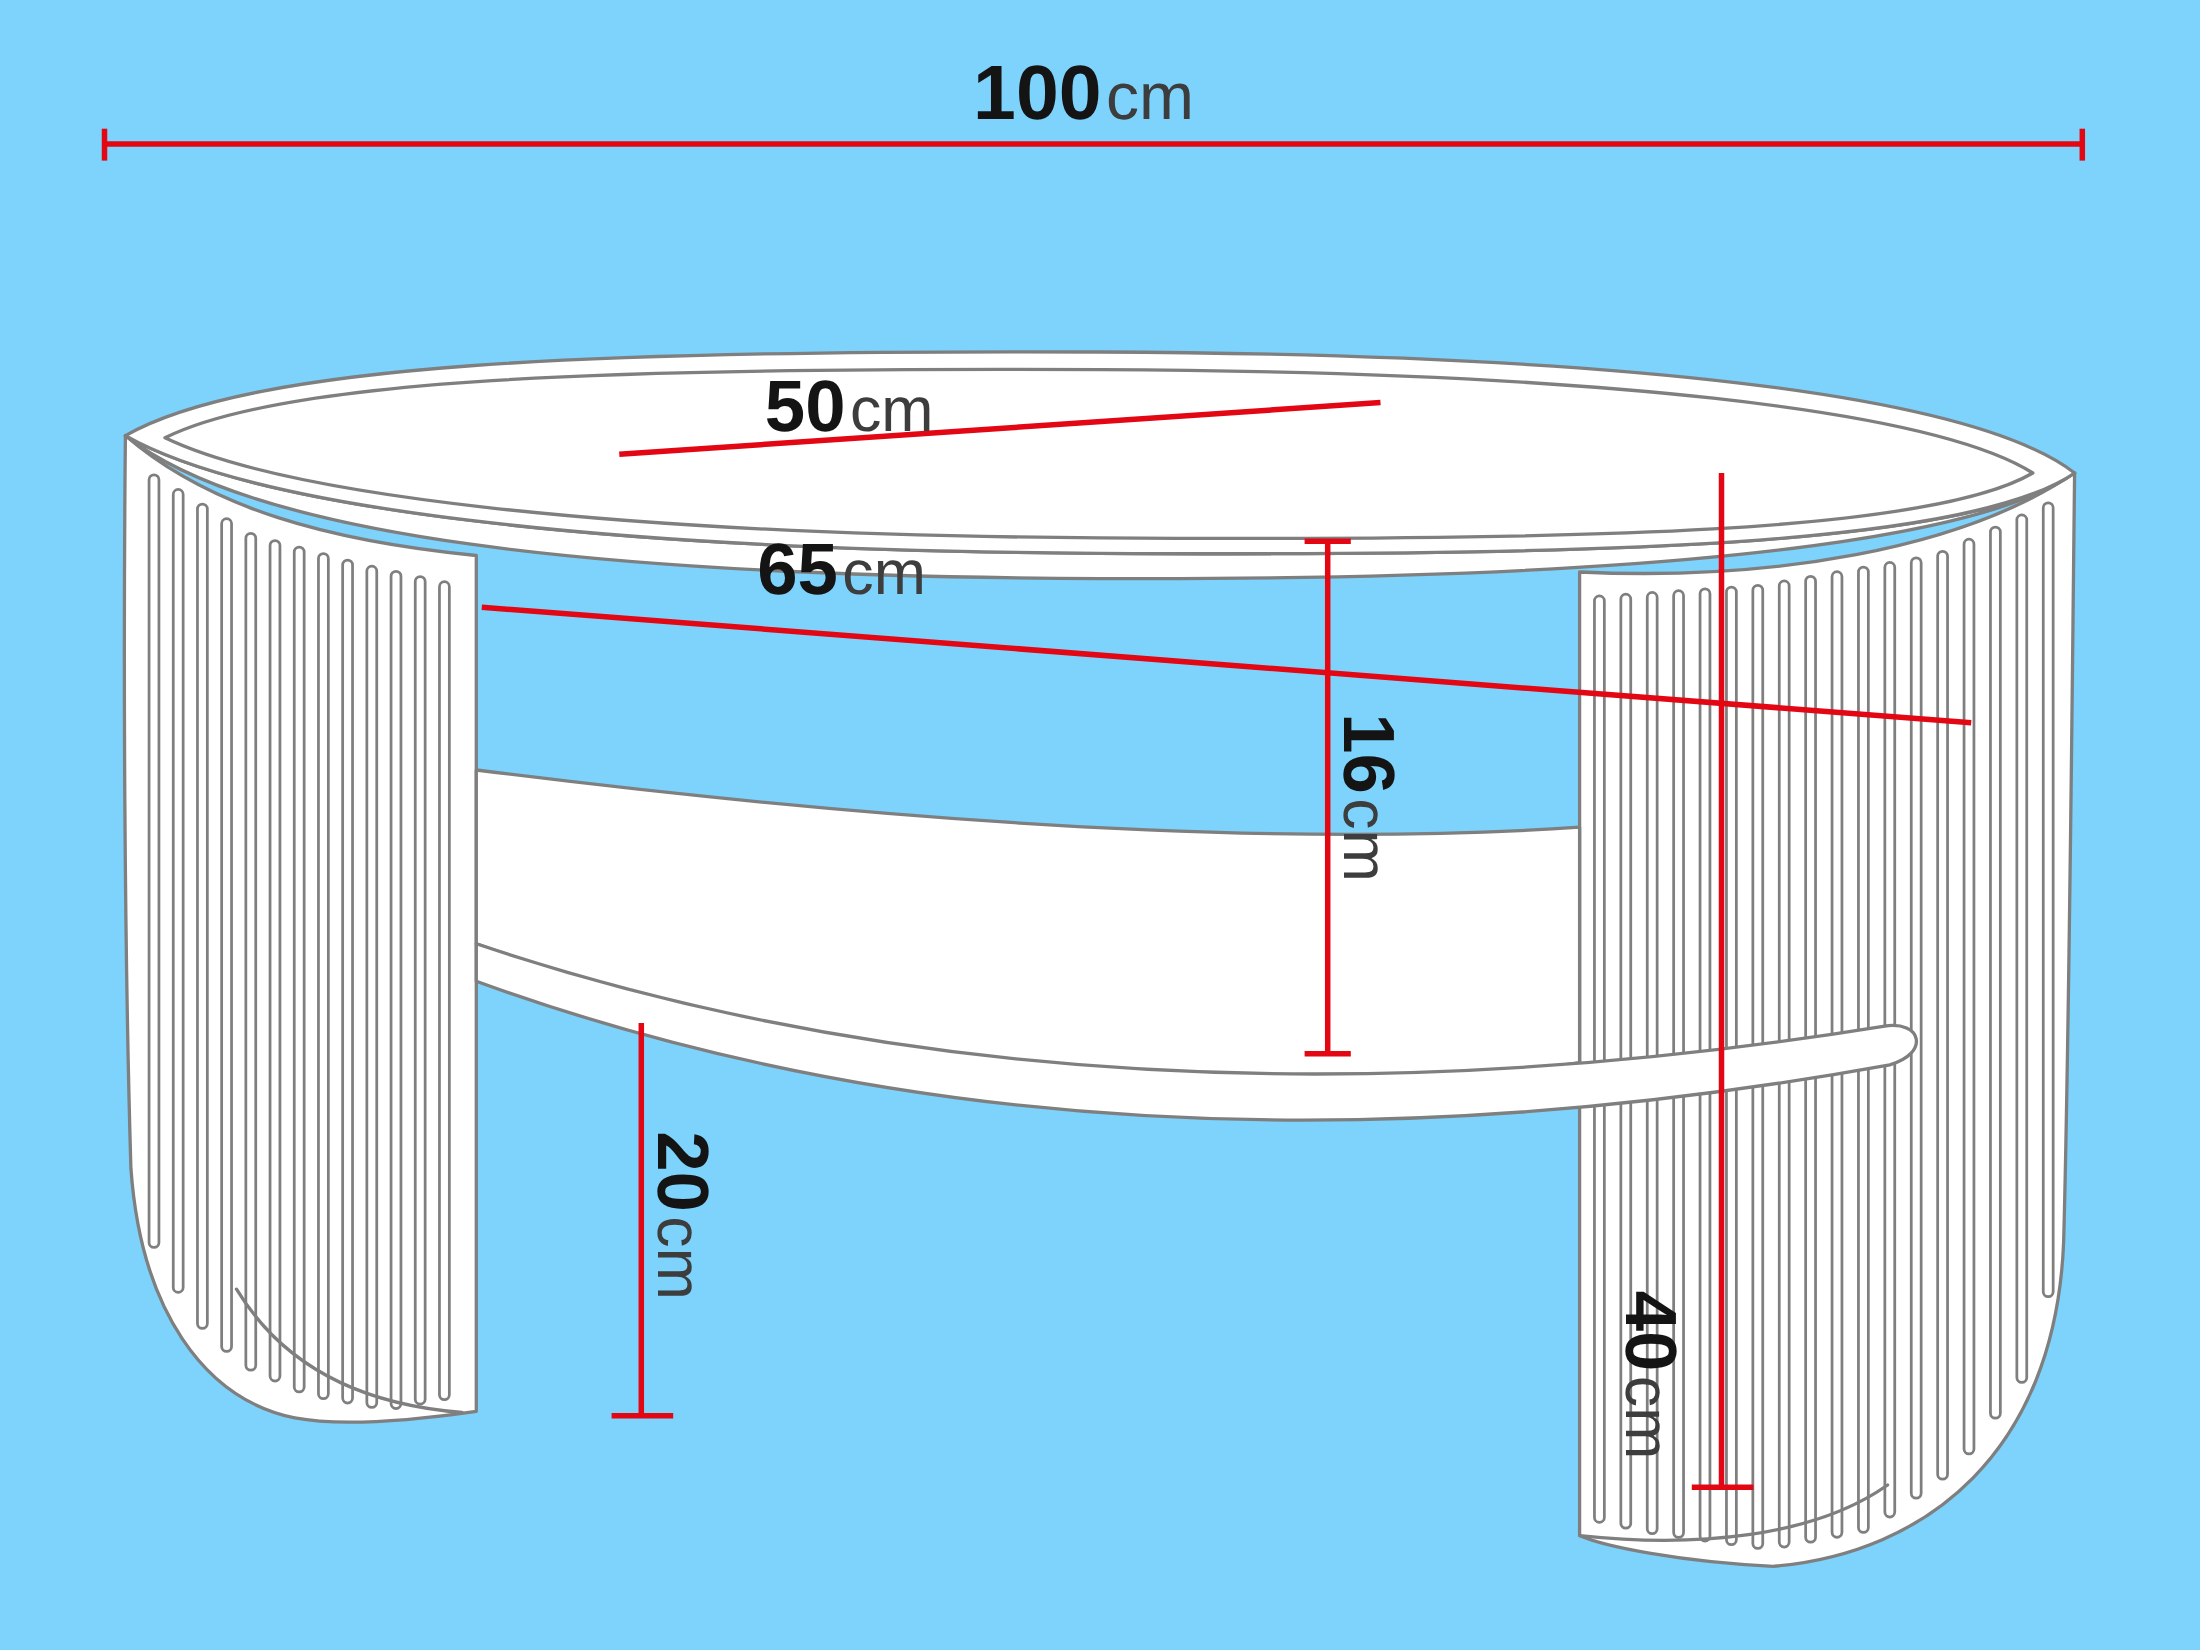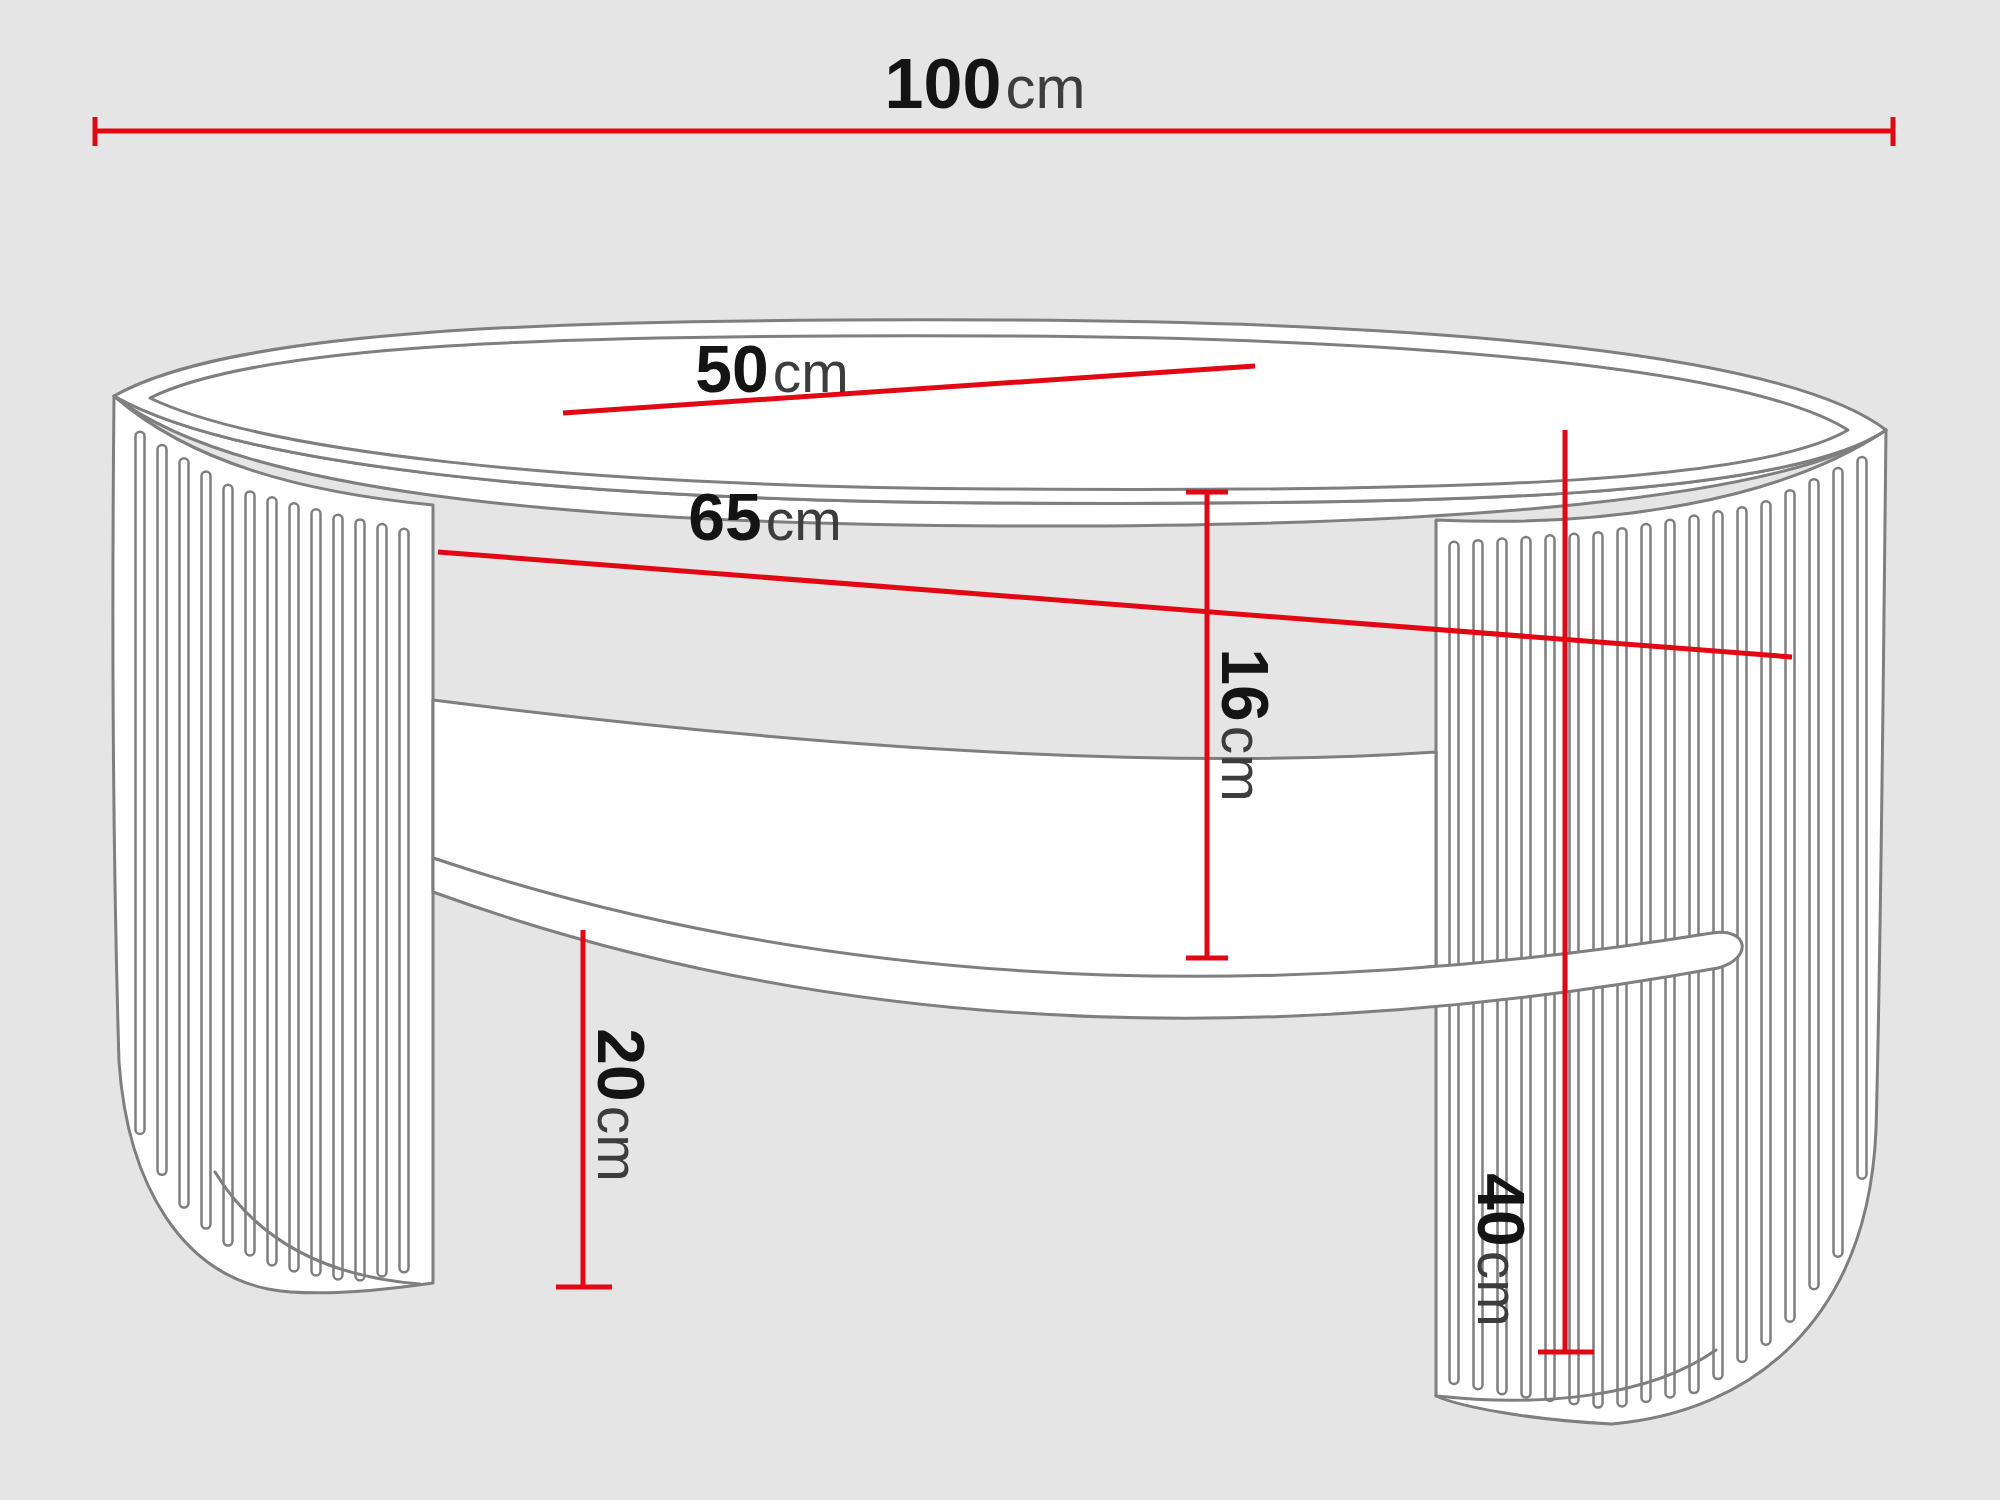--- a/index.html
+++ b/index.html
@@ -1,16 +1,16 @@
 <!DOCTYPE html>
 <html style="--dim: #e30613; --outline: #7f7f7f; --text: #141414; --text-soft: #3d3d3d;"><head>
 <meta charset="utf-8">
 <style>
   html,body{margin:0;padding:0;background:#ffffff;}
-  .stage{width:2000px;height:1500px;background:#e5e5e5;position:relative;overflow:hidden;
+  .stage{width:2000px;height:1500px;background:#7dd3fc;position:relative;overflow:hidden;
          font-family:"Liberation Sans", sans-serif;}
   svg{display:block;}
   .panel{fill:#ffffff;stroke:var(--outline);stroke-width:3;stroke-linejoin:round;}
   .outline{fill:none;stroke:var(--outline);stroke-width:3;stroke-linejoin:round;stroke-linecap:round;}
   .fillwhite{fill:#ffffff;stroke:var(--outline);stroke-width:3;stroke-linejoin:round;}
   .slat{fill:none;stroke:var(--outline);stroke-width:2.5;}
   .dimline{stroke:var(--dim);stroke-width:5;fill:none;stroke-linecap:butt;}
   .num{font-weight:700;font-size:66px;fill:var(--text);}
   .unit{font-weight:400;font-size:57px;fill:var(--text-soft);}
   .num-lg{font-weight:700;font-size:70px;fill:var(--text);}

